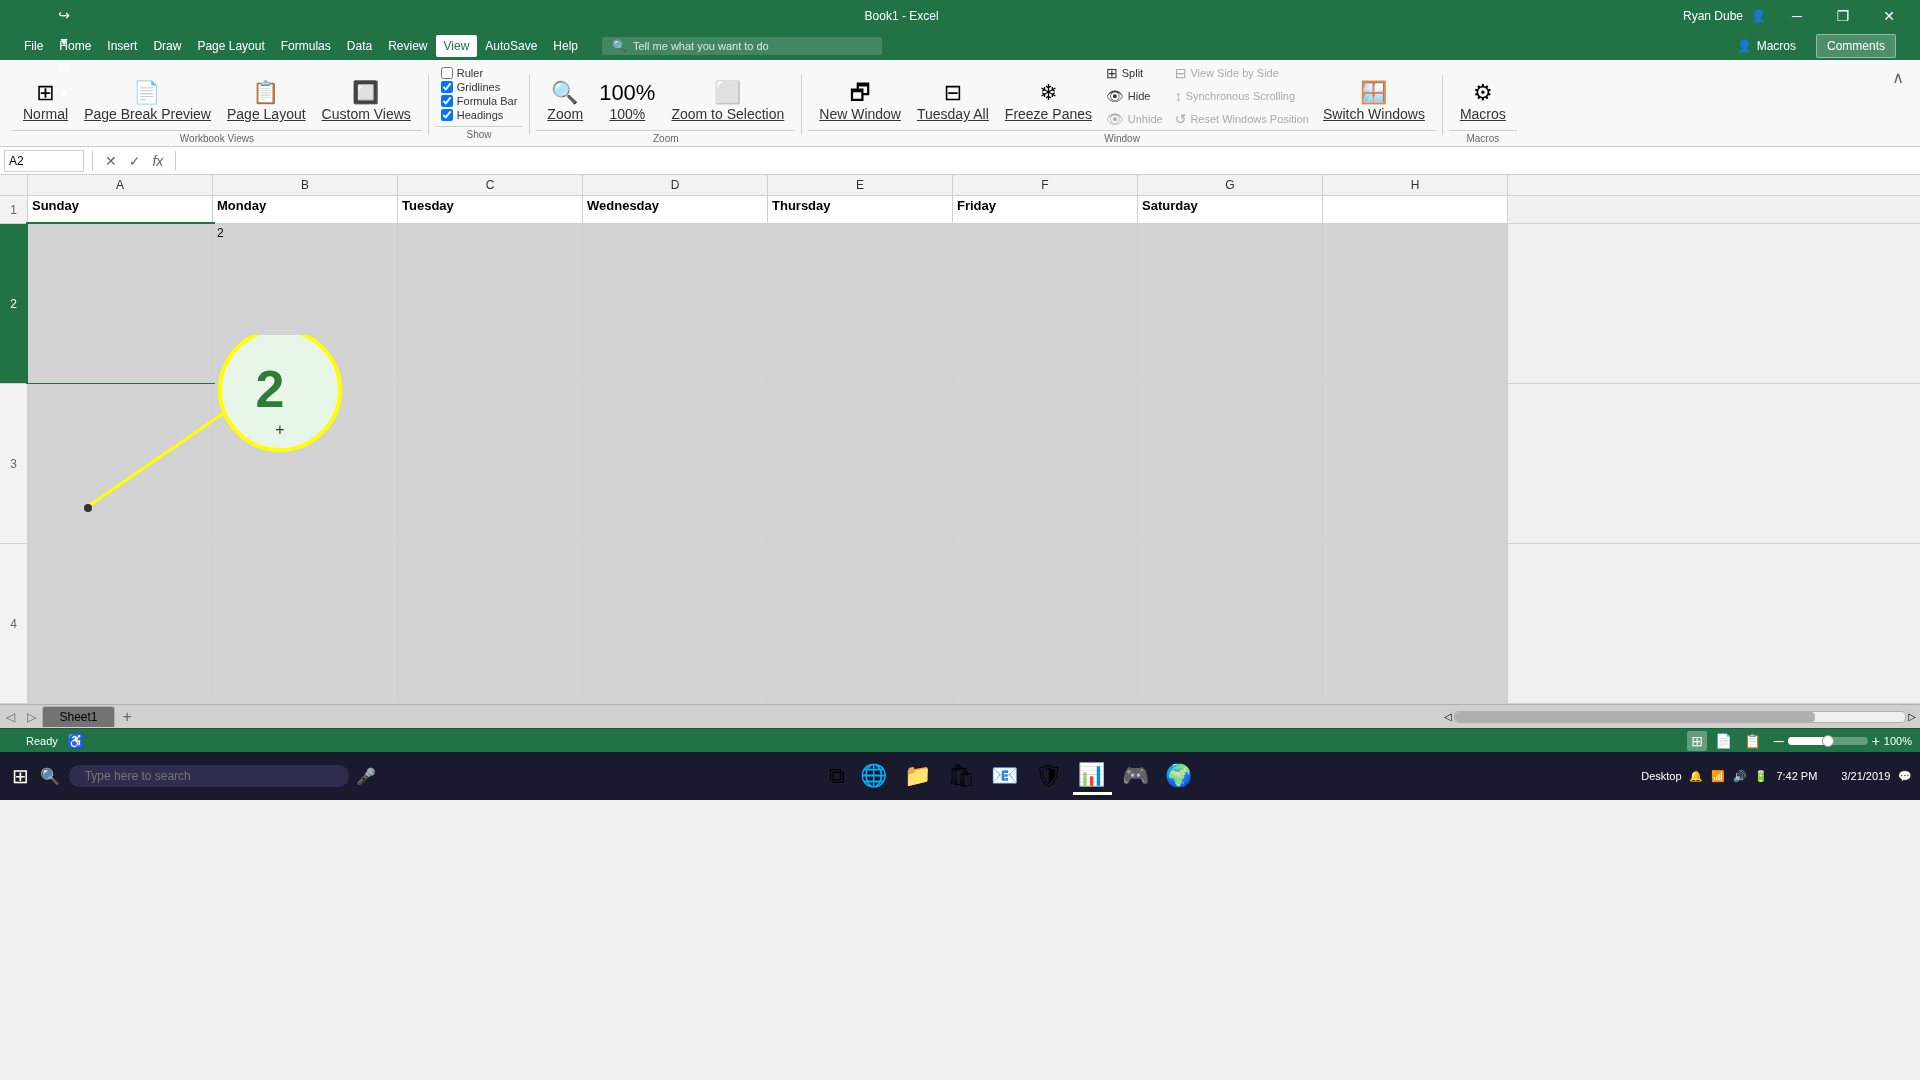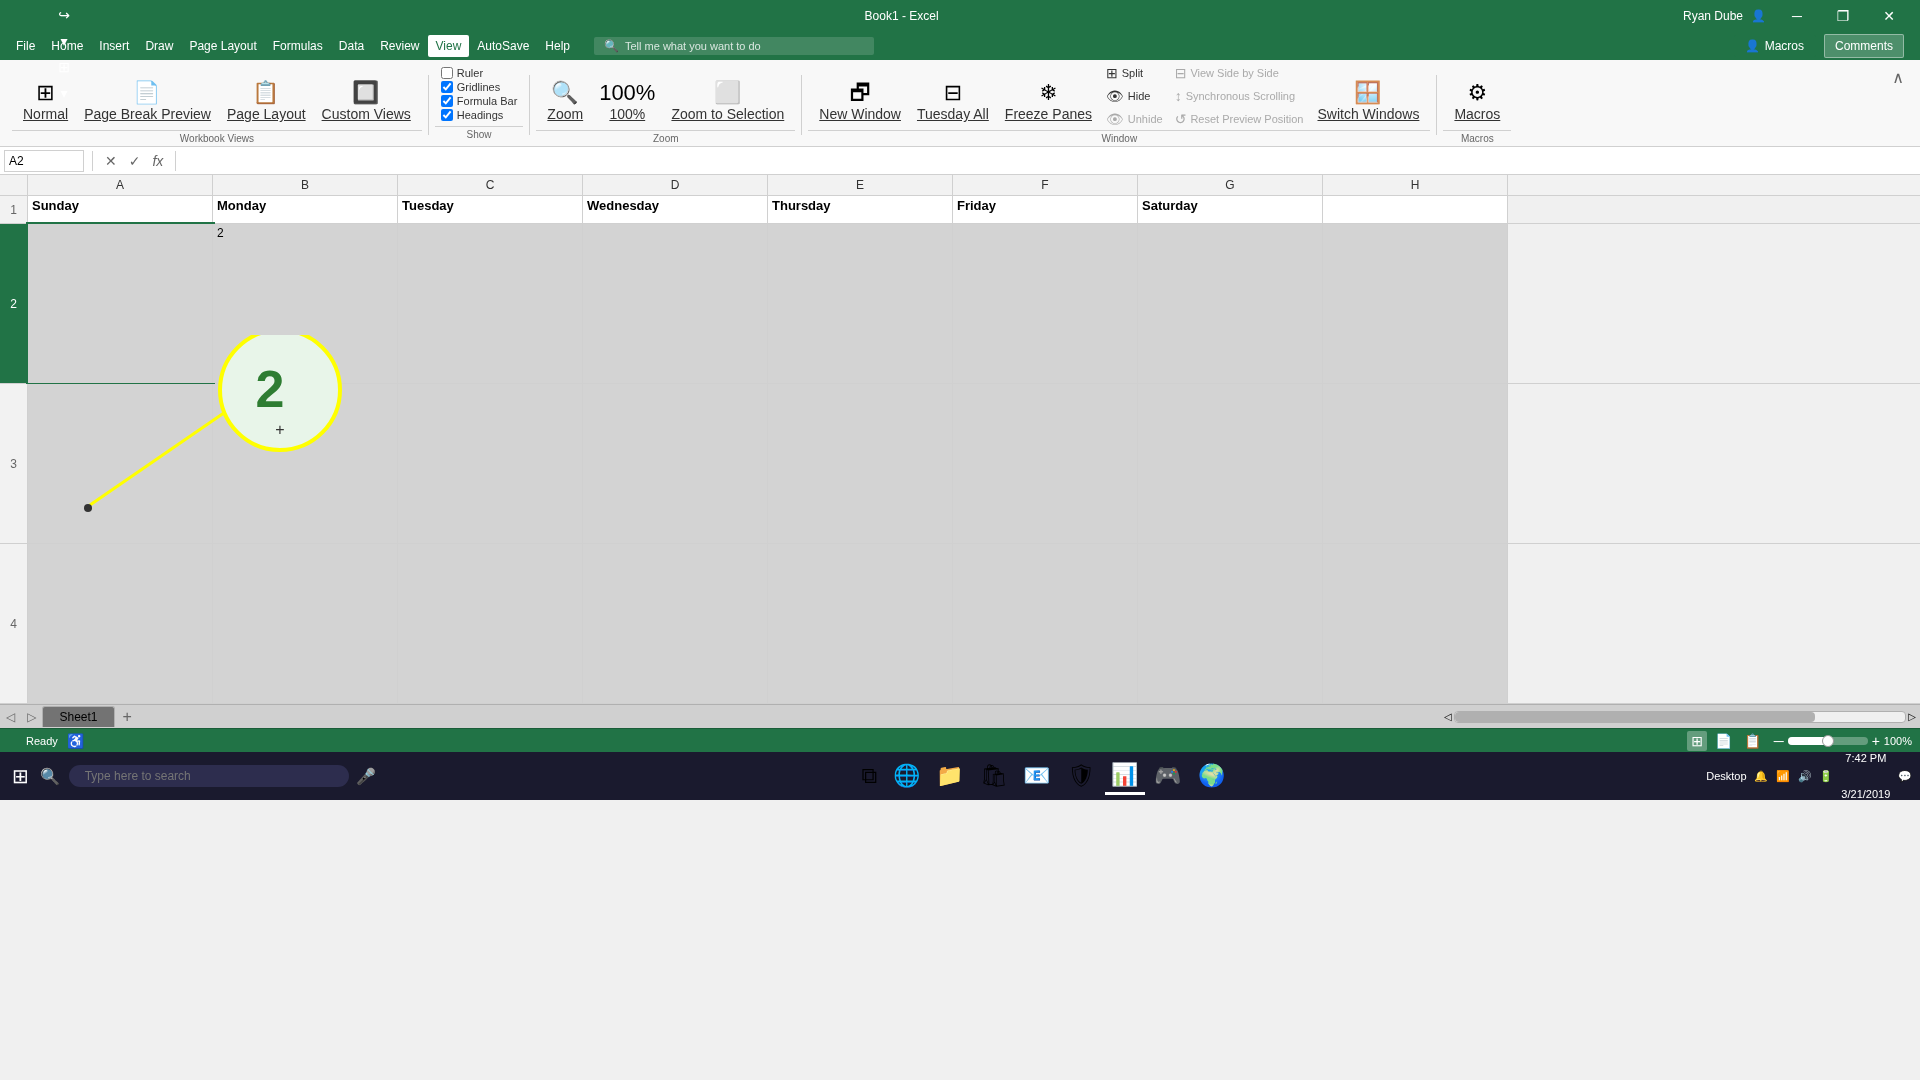--- a/index.html
+++ b/index.html
@@ -43,21 +43,21 @@
       background: white;
     }
     .title-bar-btn { background: none; border: none; color: white; font-size: 14px; cursor: pointer; padding: 2px 6px; }
 
     
     .menu-bar {
       height: 28px;
       background: #217346;
       display: flex;
       align-items: center;
-      padding: 0 8px;
+      padding: 0 16px;
       color: white;
     }
     .menu-item {
       padding: 4px 8px;
       font-size: 12px;
       cursor: pointer;
       border-radius: 2px;
     }
     .menu-item.active { background: white; color: #217346; }
     .ribbon-groups {
@@ -504,21 +504,21 @@
           <button class="ribbon-btn-small" style="color:#aaa;">
             <span class="icon">⊟</span>
             <span>View Side by Side</span>
           </button>
           <button class="ribbon-btn-small" style="color:#aaa;">
             <span class="icon">↕</span>
             <span>Synchronous Scrolling</span>
           </button>
           <button class="ribbon-btn-small" style="color:#aaa;">
             <span class="icon">↺</span>
-            <span>Reset Preview Position</span>
+            <span>Reset Windows Position</span>
           </button>
         </div>
         <button class="ribbon-btn" style="height:60px;">
           <span class="btn-icon">🪟</span>
           <span class="btn-label">Switch Windows</span>
         </button>
       </div>
       <div class="ribbon-group-label">Window</div>
     </div>
 
@@ -686,19 +686,19 @@
     <span class="taskbar-icon active">📊</span>
     <span class="taskbar-icon">🎮</span>
     <span class="taskbar-icon">🌍</span>
   </div>
   <div class="taskbar-right">
     <span>Desktop</span>
     <span>🔔</span>
     <span>📶</span>
     <span>🔊</span>
     <span>🔋</span>
-    <div style="display:flex;flex-direction:column;align-items:center;gap:24px;">
+    <div style="display:flex;flex-direction:row;align-items:center;gap:24px;">
       <span>7:42 PM</span>
       <span>3/21/2019</span>
     </div>
     <span>💬</span>
   </div>
 </div>
 
 </body></html>

